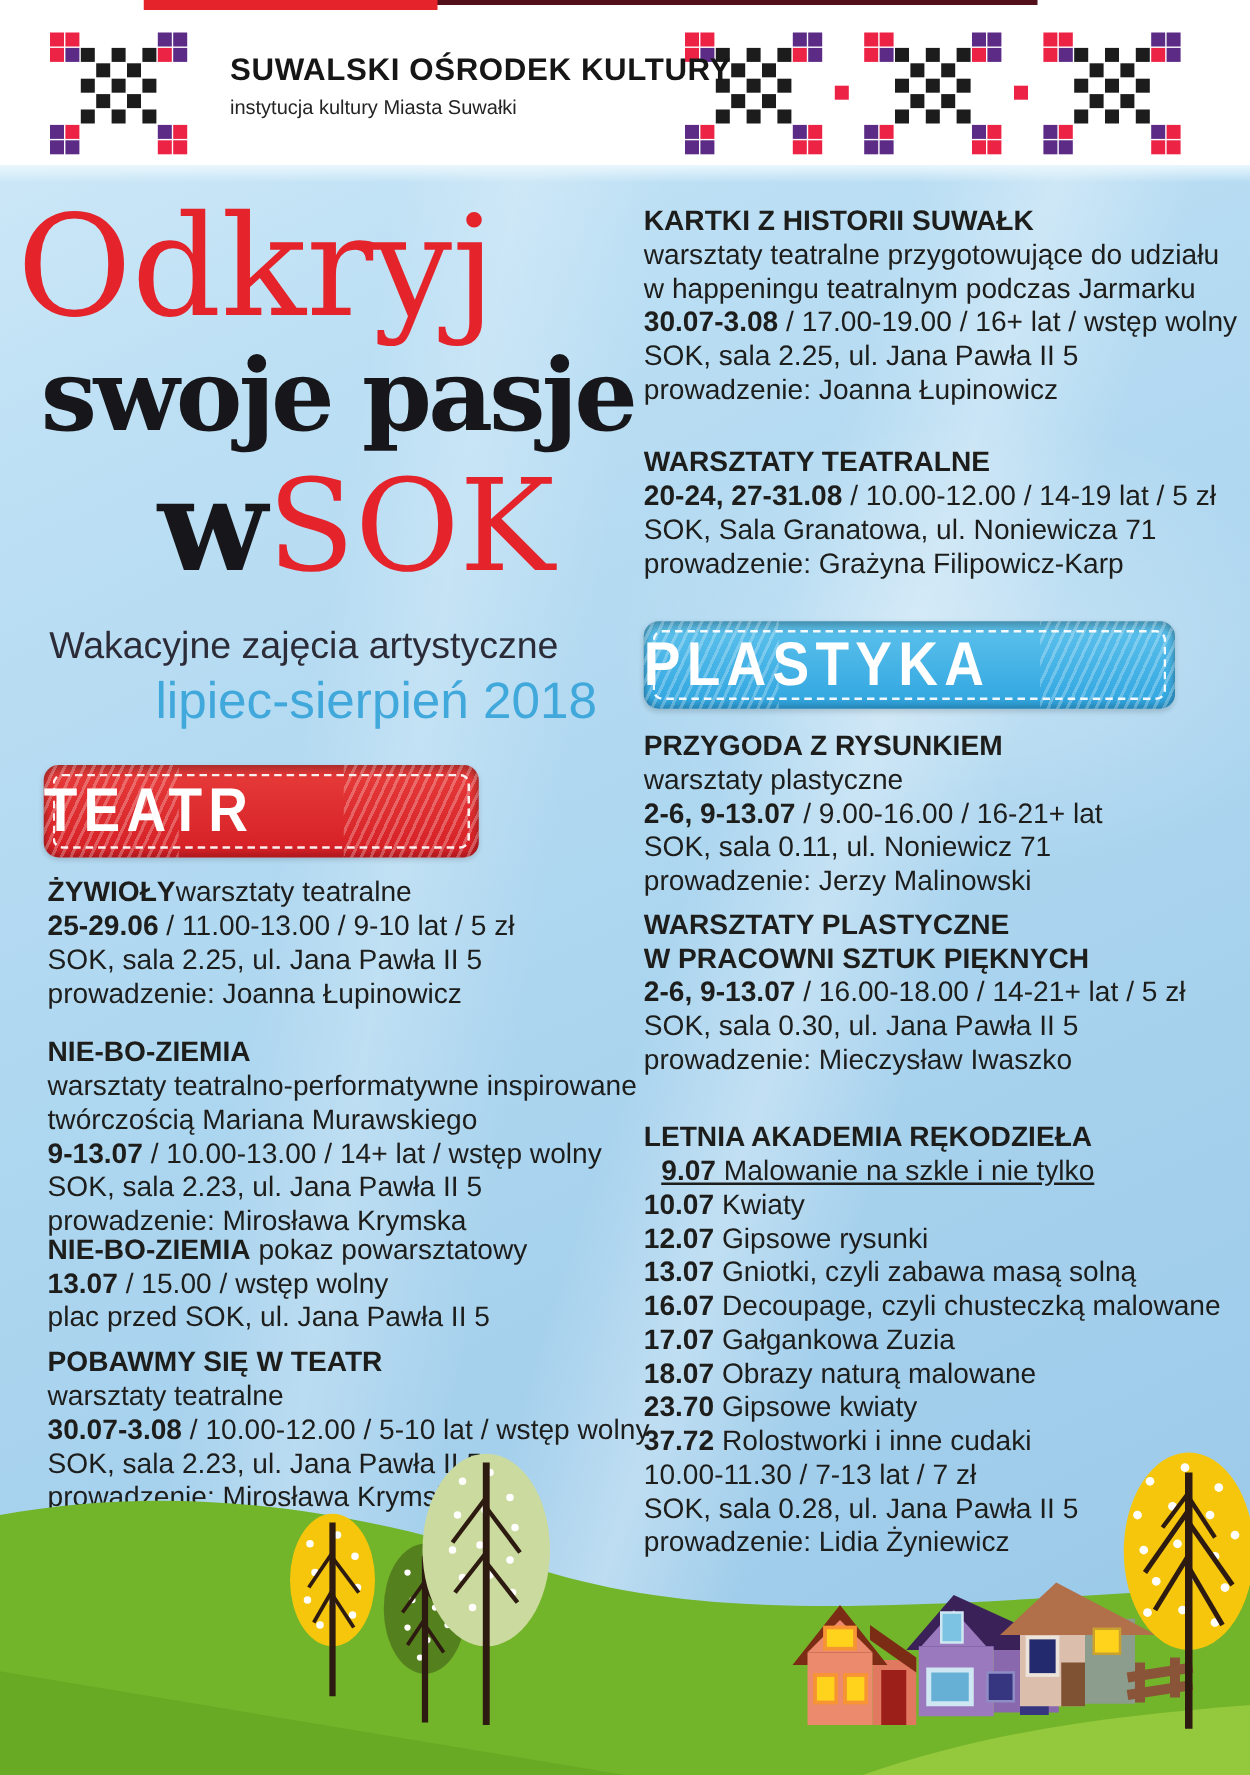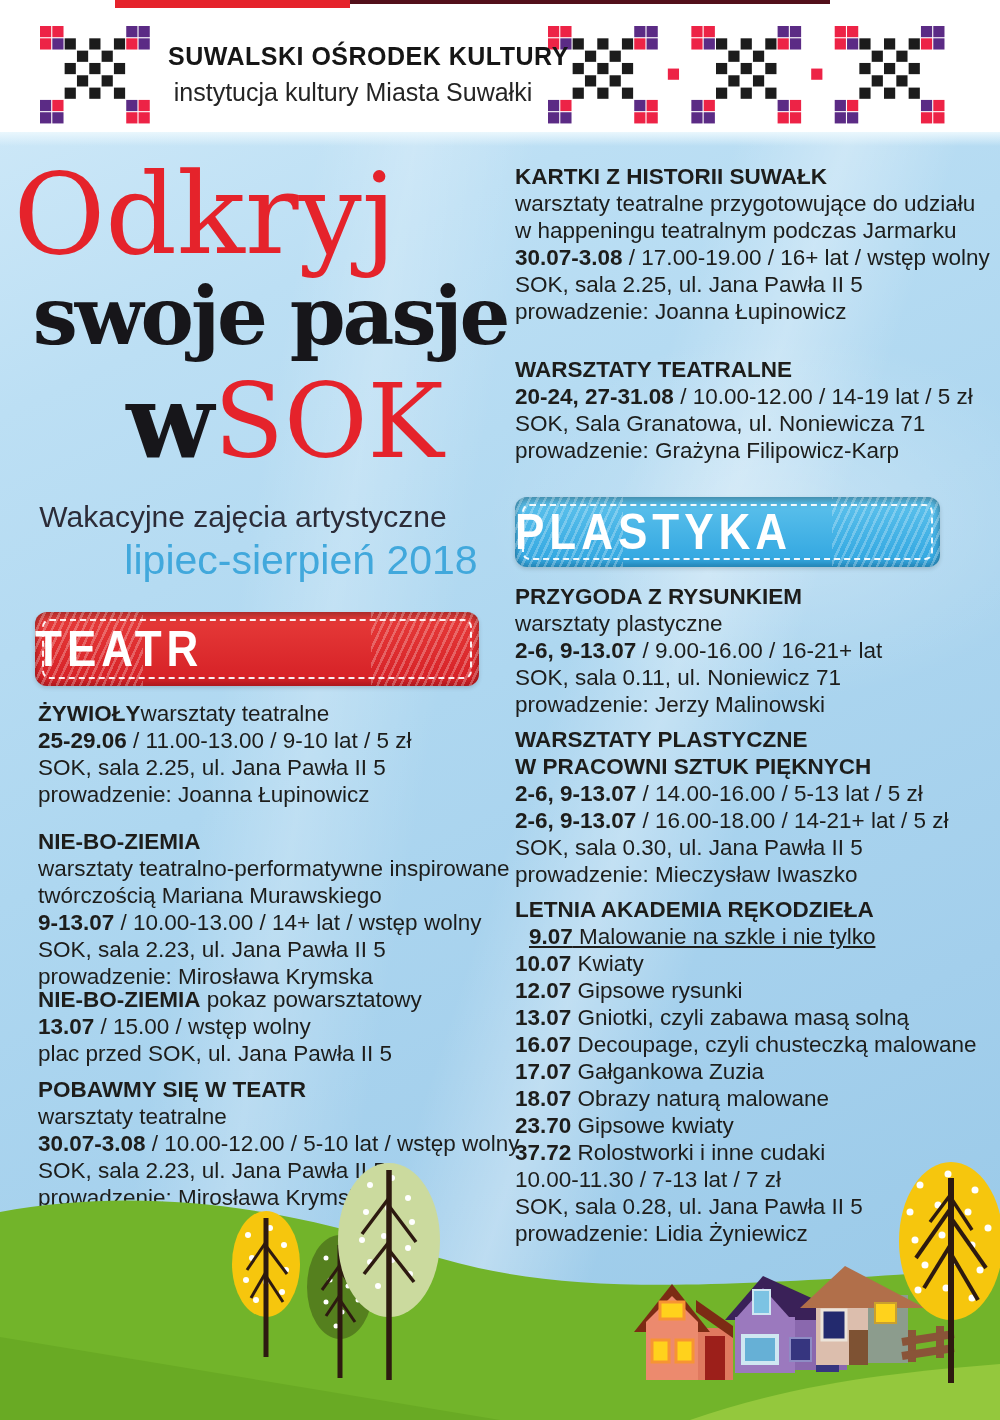--- a/index.html
+++ b/index.html
@@ -12,43 +12,43 @@
       linear-gradient(108deg,rgba(255,255,255,0) 52%,rgba(255,255,255,.30) 60%,rgba(255,255,255,0) 68%),
       linear-gradient(100deg,rgba(255,255,255,0) 26%,rgba(255,255,255,.22) 34%,rgba(255,255,255,0) 44%),
       radial-gradient(420px 260px at 78% 30%,rgba(255,255,255,.28),rgba(255,255,255,0) 70%);}
   
   .topbar-dark{position:absolute;left:317px;top:0;width:513px;height:4px;background:#52101a;}
   .topbar-red{position:absolute;left:115px;top:0;width:235px;height:8px;background:#e5232b;}
   
   .hdr{position:absolute;left:0;top:0;width:1000px;height:132px;background:#ffffff;}
   .hdr-fade{position:absolute;left:0;top:132px;width:1000px;height:14px;
     background:linear-gradient(#eaf7fd,rgba(234,247,253,0));}
-  .logo{position:absolute;left:168px;top:42px;width:370px;text-align:center;}
+  .logo{position:absolute;left:184px;top:42px;width:370px;text-align:left;}
   .org{font-size:25px;font-weight:bold;letter-spacing:.5px;color:#161616;white-space:nowrap;}
-  .org-sub{font-size:25px;font-weight:normal;color:#242424;margin-top:7px;white-space:nowrap;}
+  .org-sub{font-size:16px;font-weight:normal;color:#242424;margin-top:7px;white-space:nowrap;}
   
   .tline{position:absolute;left:0;width:510px;text-align:center;font-family:"DejaVu Serif",serif;white-space:nowrap;}
   .t1{top:158px;font-size:112px;line-height:1;color:#e5232b;transform:translateX(-50px);}
   .t2{top:276px;font-size:80px;line-height:1;font-weight:bold;color:#17161a;letter-spacing:-3px;transform:translateX(15px);}
   .t3{top:370px;font-size:102px;line-height:1;transform:translateX(30px);}
   .t3 .w{font-weight:bold;color:#17161a;}
   .t3 .sok{color:#e5232b;}
   .tsub{top:500px;font-family:"Liberation Sans",sans-serif;font-size:30px;color:#2c2c38;transform:translateX(-12px);}
   .tdates{top:537px;font-family:"Liberation Sans",sans-serif;font-size:41px;color:#41a8dc;transform:translateX(46px);}
   
   .badge{position:absolute;border-radius:12px;display:flex;align-items:center;justify-content:flex-start;
     box-shadow:inset 0 4px 7px rgba(0,0,0,.28),inset 0 -4px 6px rgba(0,0,0,.18),0 2px 4px rgba(0,0,0,.15);}
   .badge::before{content:"";position:absolute;inset:7px;border:2px dashed rgba(255,255,255,.92);border-radius:8px;z-index:3;}
   .cap{position:absolute;top:0;bottom:0;width:108px;z-index:1;
     background:repeating-linear-gradient(295deg,rgba(255,255,255,.26) 0 2.5px,rgba(255,255,255,0) 2.5px 7px);}
   .cap.l{left:0;border-radius:12px 0 0 12px;}
   .cap.r{right:0;border-radius:0 12px 12px 0;}
   .badge span{position:relative;z-index:4;display:inline-block;color:#fff;font-weight:bold;font-size:44px;
     letter-spacing:5px;transform:scaleY(1.12);}
-  .badge-red{left:35px;top:612px;width:444px;height:74px;background:linear-gradient(#e73c3a,#d51f25);}
+  .badge-red{left:35px;top:612px;width:348px;height:74px;background:linear-gradient(#e73c3a,#d51f25);}
   .badge-blue{left:515px;top:497px;width:425px;height:70px;background:linear-gradient(#5ec2ec,#2fa5e0);}
   
   .event{position:absolute;font-size:22.5px;line-height:27px;color:#1d1d1b;}
   .col-l{left:38px;width:470px;}
   .col-r{left:515px;width:480px;}
   .ln{white-space:nowrap;}
   .ln b{font-weight:bold;}
   .indent{padding-left:14px;text-decoration:underline;}
   
   .landscape{position:absolute;left:0;bottom:0;width:1000px;height:270px;display:block;}
@@ -189,21 +189,20 @@
     <div class="ln"><b>PRZYGODA Z RYSUNKIEM</b></div>
     <div class="ln"><span>warsztaty plastyczne</span></div>
     <div class="ln"><b>2-6, 9-13.07</b><span> / 9.00-16.00 / 16-21+ lat</span></div>
     <div class="ln"><span>SOK, sala 0.11, ul. Noniewicz 71</span></div>
     <div class="ln"><span>prowadzenie: Jerzy Malinowski</span></div>
   </div>
 
   <div class="event col-r" style="top:726px">
     <div class="ln"><b>WARSZTATY PLASTYCZNE</b></div>
     <div class="ln"><b>W PRACOWNI SZTUK PIĘKNYCH</b></div>
-    <div class="ln"><b>2-6, 9-13.07</b><span> / 14.00-16.00 / 5-13 lat / 5 zł</span></div>
     <div class="ln"><b>2-6, 9-13.07</b><span> / 16.00-18.00 / 14-21+ lat / 5 zł</span></div>
     <div class="ln"><span>SOK, sala 0.30, ul. Jana Pawła II 5</span></div>
     <div class="ln"><span>prowadzenie: Mieczysław Iwaszko</span></div>
   </div>
 
   <div class="event col-r" style="top:896px">
     <div class="ln"><b>LETNIA AKADEMIA RĘKODZIEŁA</b></div>
     <div class="ln indent"><b>9.07</b><span> Malowanie na szkle i nie tylko</span></div>
     <div class="ln"><b>10.07</b><span> Kwiaty</span></div>
     <div class="ln"><b>12.07</b><span> Gipsowe rysunki</span></div>

